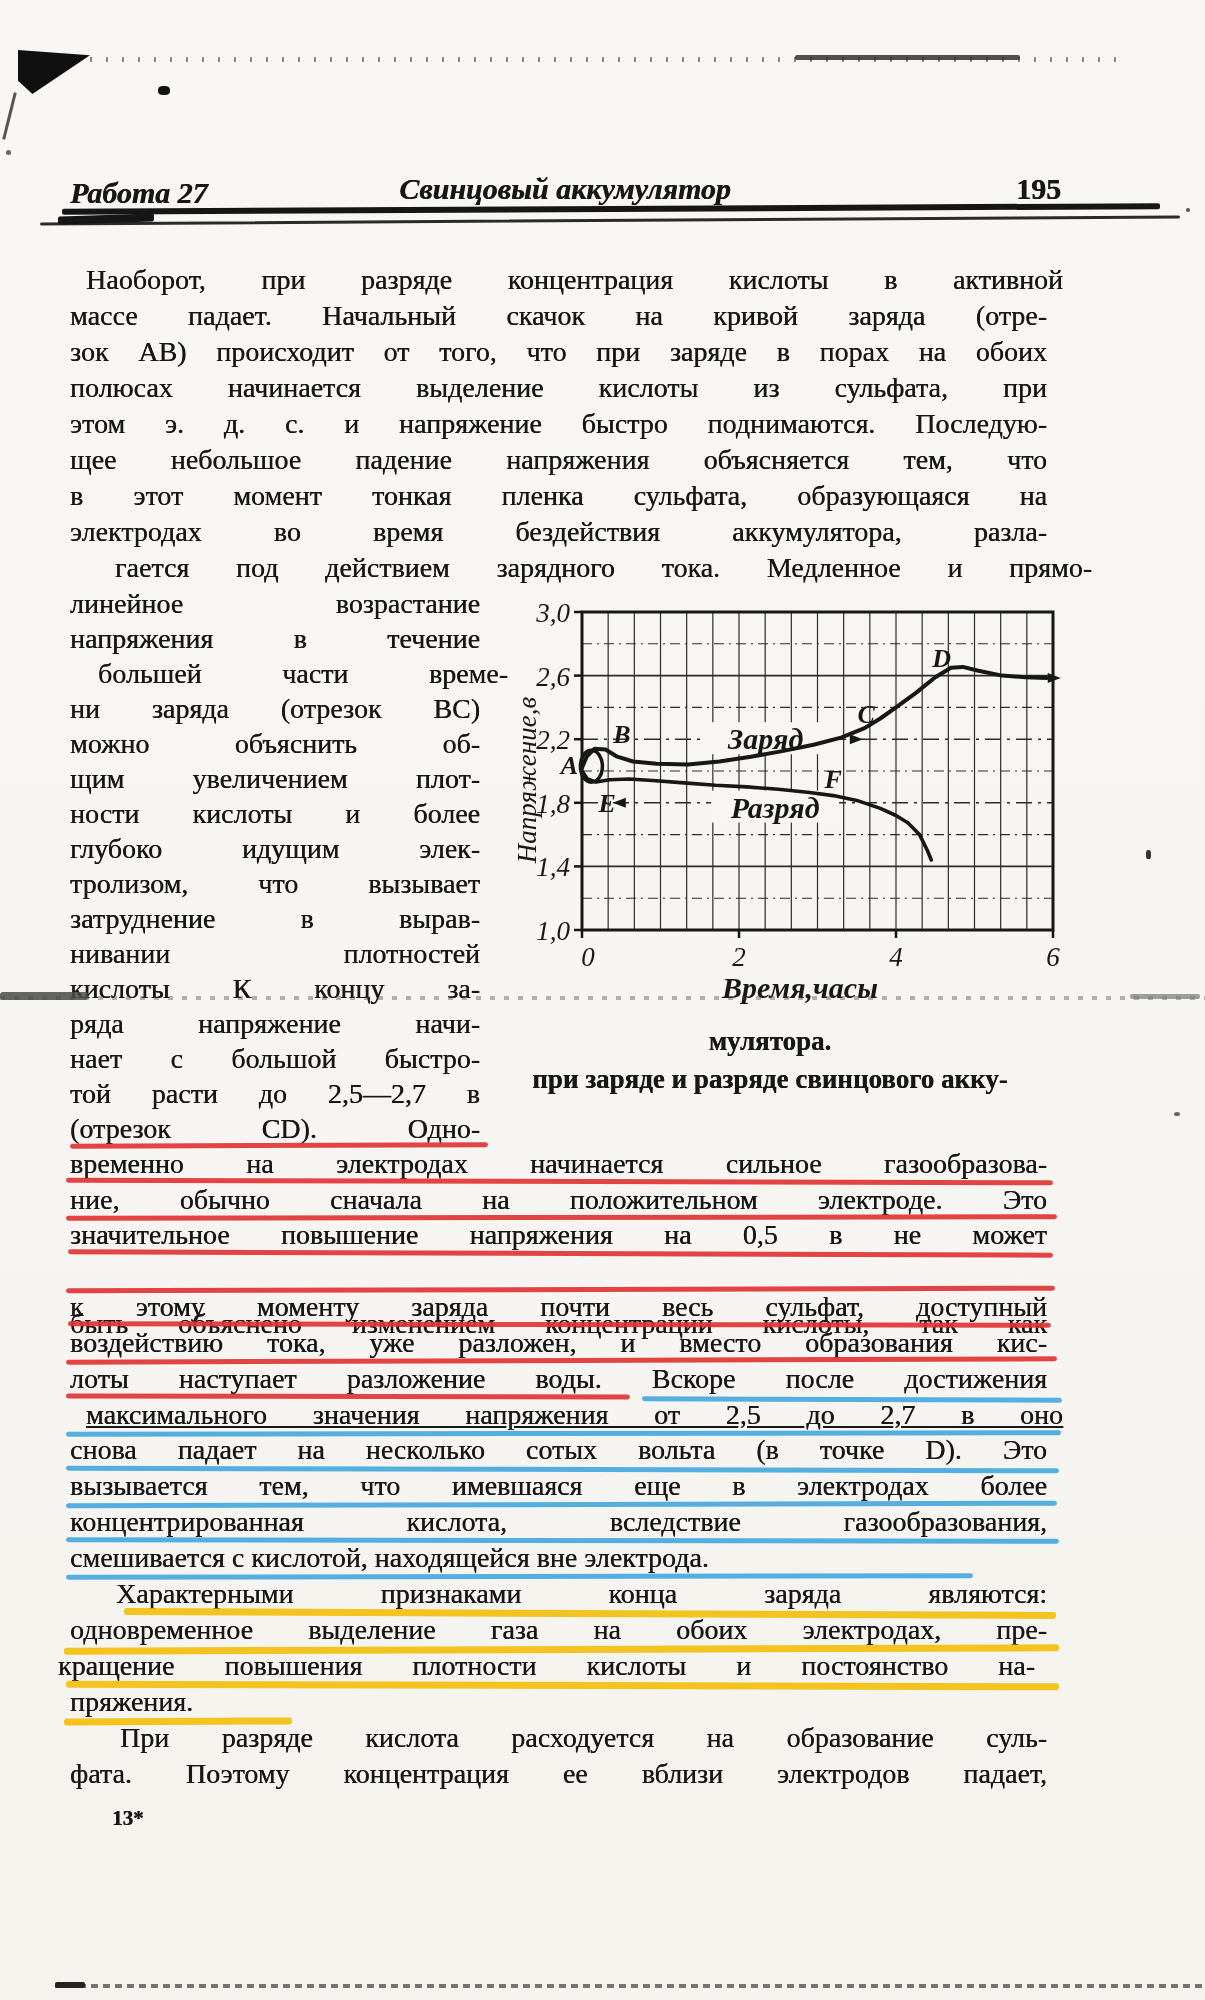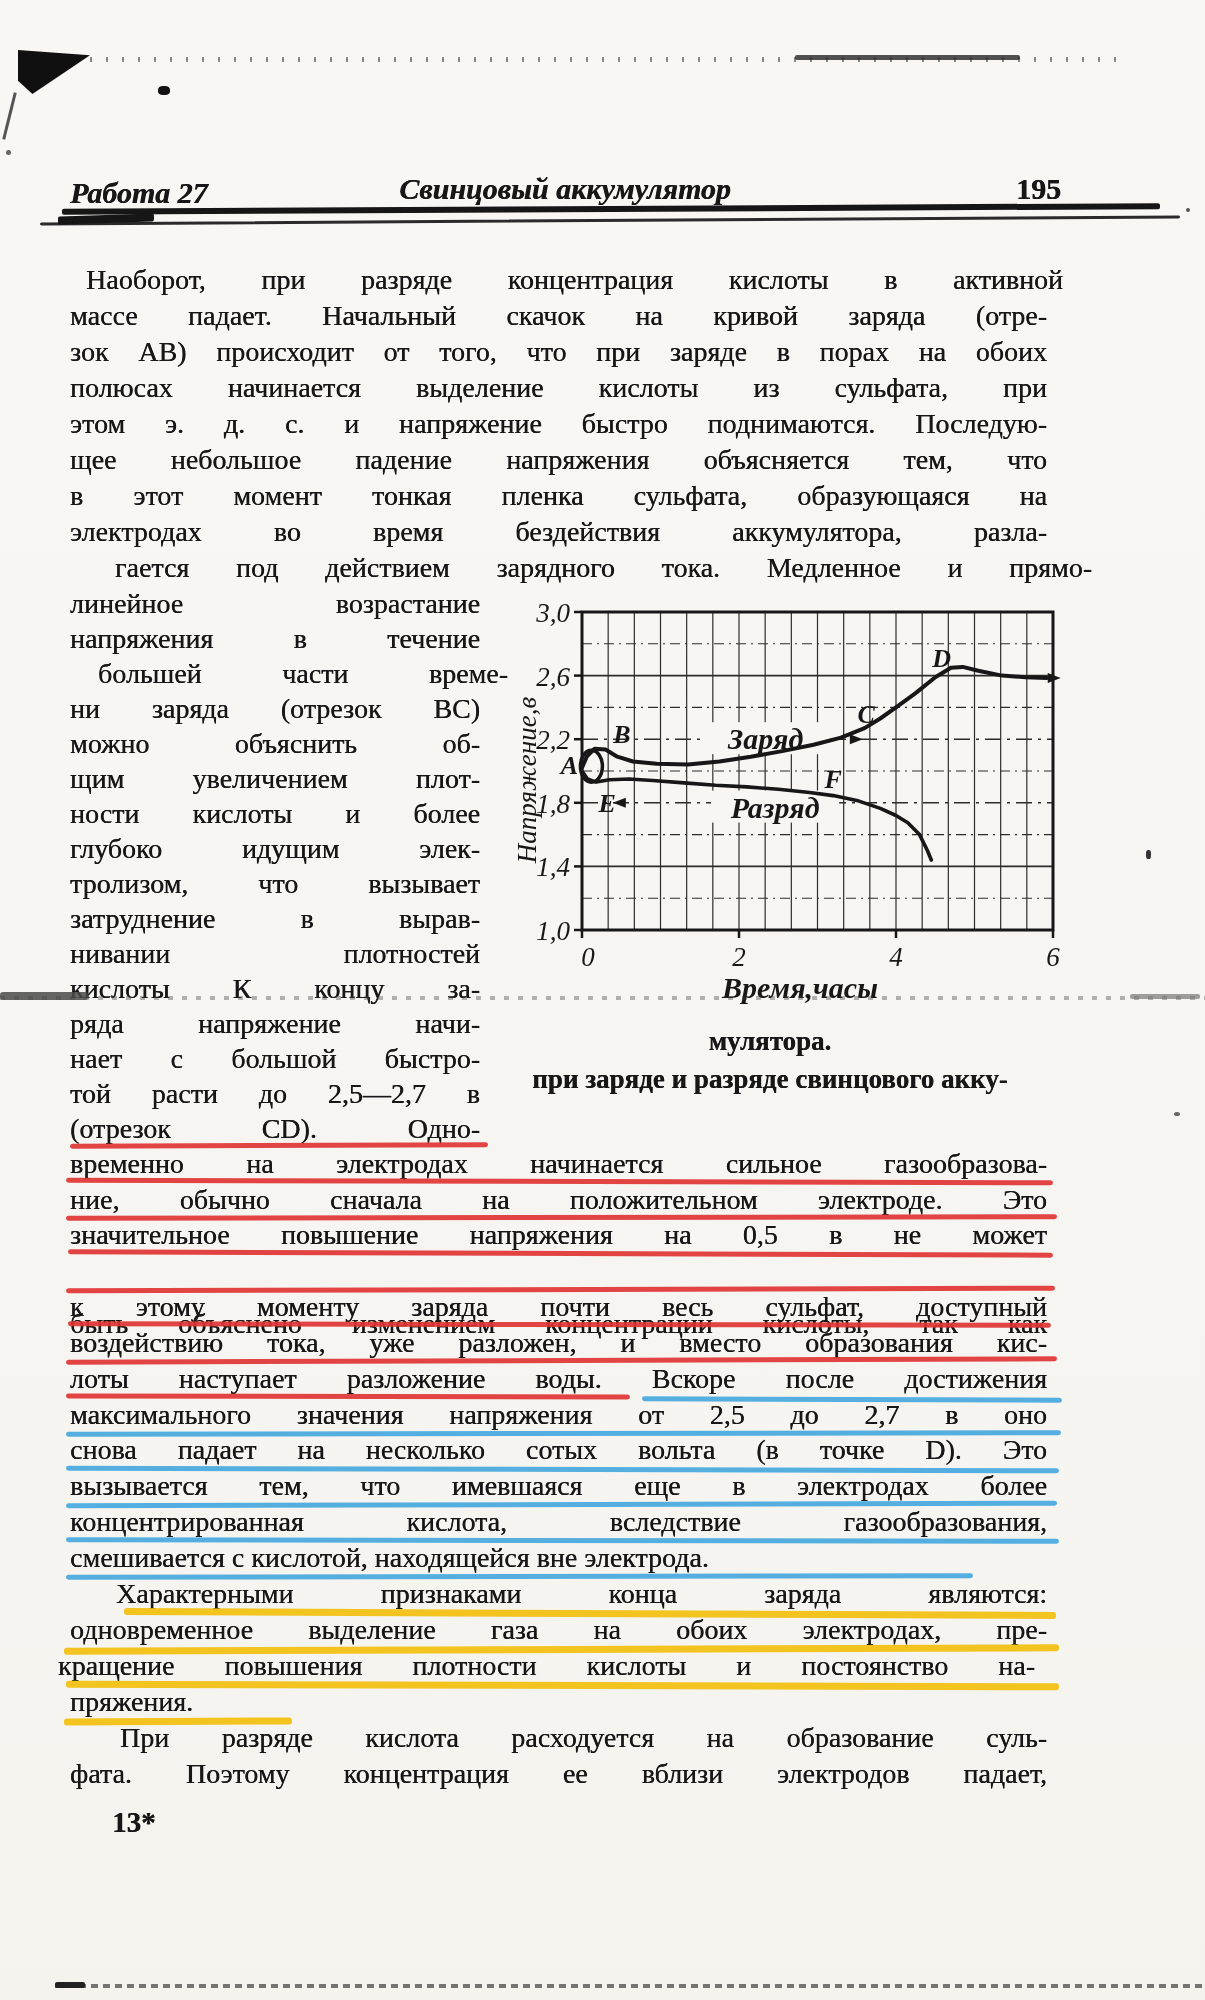--- a/index.html
+++ b/index.html
@@ -17,21 +17,21 @@
   }
   .line.nojust{text-align-last:left;}
   .hdr{position:absolute; font-weight:bold; font-style:italic; font-size:30px; text-shadow:0.4px 0 currentColor;}
   .pagenum{position:absolute; font-weight:bold; font-size:30px; font-style:normal; text-shadow:0.4px 0 currentColor;}
   .rule{position:absolute; background:#161616; border-radius:2px;}
   .caption{
     position:absolute; left:480px; top:1022px; width:580px;
     font-size:27px; line-height:38px; font-weight:bold; text-align:center;
     text-shadow:0.3px 0 currentColor;
   }
-  .footer-sig{position:absolute; left:112px; top:1806px; font-size:29px; font-weight:bold; text-shadow:0.4px 0 currentColor;}
+  .footer-sig{position:absolute; left:112px; top:1806px; font-size:21px; font-weight:bold; text-shadow:0.4px 0 currentColor;}
   .ul{position:absolute; border-radius:3px;}
   .dotline{position:absolute; opacity:.75;}
   svg text{font-family:"Liberation Serif","DejaVu Serif",serif;}
 </style>
 </head>
 <body>
 
 <div class="page">
 
   <div class="abs" style="left:18px;top:50px;width:72px;height:44px;background:#101010;clip-path:polygon(0 0,100% 12%,20% 100%,0 70%);"></div>
@@ -74,21 +74,21 @@
       <div class="line" style="left: 70px; top: 1043px; width: 410px;">нает с большой быстро-</div>
       <div class="line" style="left: 70px; top: 1078px; width: 410px;">той расти до 2,5—2,7 в</div>
       <div class="line" style="left: 70px; top: 1113px; width: 410px;">(отрезок CD). Одно-</div>
       <div class="line" style="left: 70px; top: 1148px; width: 977px;">временно на электродах начинается сильное газообразова-</div>
       <div class="line" style="left: 70px; top: 1184px; width: 977px;">ние, обычно сначала на положительном электроде. Это</div>
       <div class="line" style="left: 70px; top: 1219px; width: 977px;">значительное повышение напряжения на 0,5 в не может</div>
       <div class="line" style="left: 70px; top: 1308px; width: 977px;">быть объяснено изменением концентрации кислоты, так как</div>
       <div class="line" style="left: 70px; top: 1291px; width: 977px;">к этому моменту заряда почти весь сульфат, доступный</div>
       <div class="line" style="left: 70px; top: 1327px; width: 977px;">воздействию тока, уже разложен, и вместо образования кис-</div>
       <div class="line" style="left: 70px; top: 1363px; width: 977px;">лоты наступает разложение воды. Вскоре после достижения</div>
-      <div class="line" style="left: 70px; top: 1399px; width: 977px;">максимального значения напряжения от 2,5 до 2,7 в оно</div>
+      <div class="line" style="left: 86px; top: 1399px; width: 977px; text-decoration: underline;">максимального значения напряжения от 2,5 до 2,7 в оно</div>
       <div class="line" style="left: 70px; top: 1434px; width: 977px;">снова падает на несколько сотых вольта (в точке D). Это</div>
       <div class="line" style="left: 70px; top: 1470px; width: 977px;">вызывается тем, что имевшаяся еще в электродах более</div>
       <div class="line" style="left: 70px; top: 1506px; width: 977px;">концентрированная кислота, вследствие газообразования,</div>
       <div class="line nojust" style="left: 70px; top: 1542px; width: 977px;">смешивается с кислотой, находящейся вне электрода.</div>
       <div class="line" style="left: 70px; top: 1578px; width: 977px; text-indent: 46px;">Характерными признаками конца заряда являются:</div>
       <div class="line" style="left: 70px; top: 1614px; width: 977px;">одновременное выделение газа на обоих электродах, пре-</div>
       <div class="line" style="left: 58px; top: 1650px; width: 977px;">кращение повышения плотности кислоты и постоянство на-</div>
       <div class="line nojust" style="left: 70px; top: 1686px; width: 977px;">пряжения.</div>
       <div class="line" style="left: 70px; top: 1722px; width: 977px; text-indent: 50px;">При разряде кислота расходуется на образование суль-</div>
       <div class="line" style="left: 70px; top: 1758px; width: 977px;">фата. Поэтому концентрация ее вблизи электродов падает,</div>

